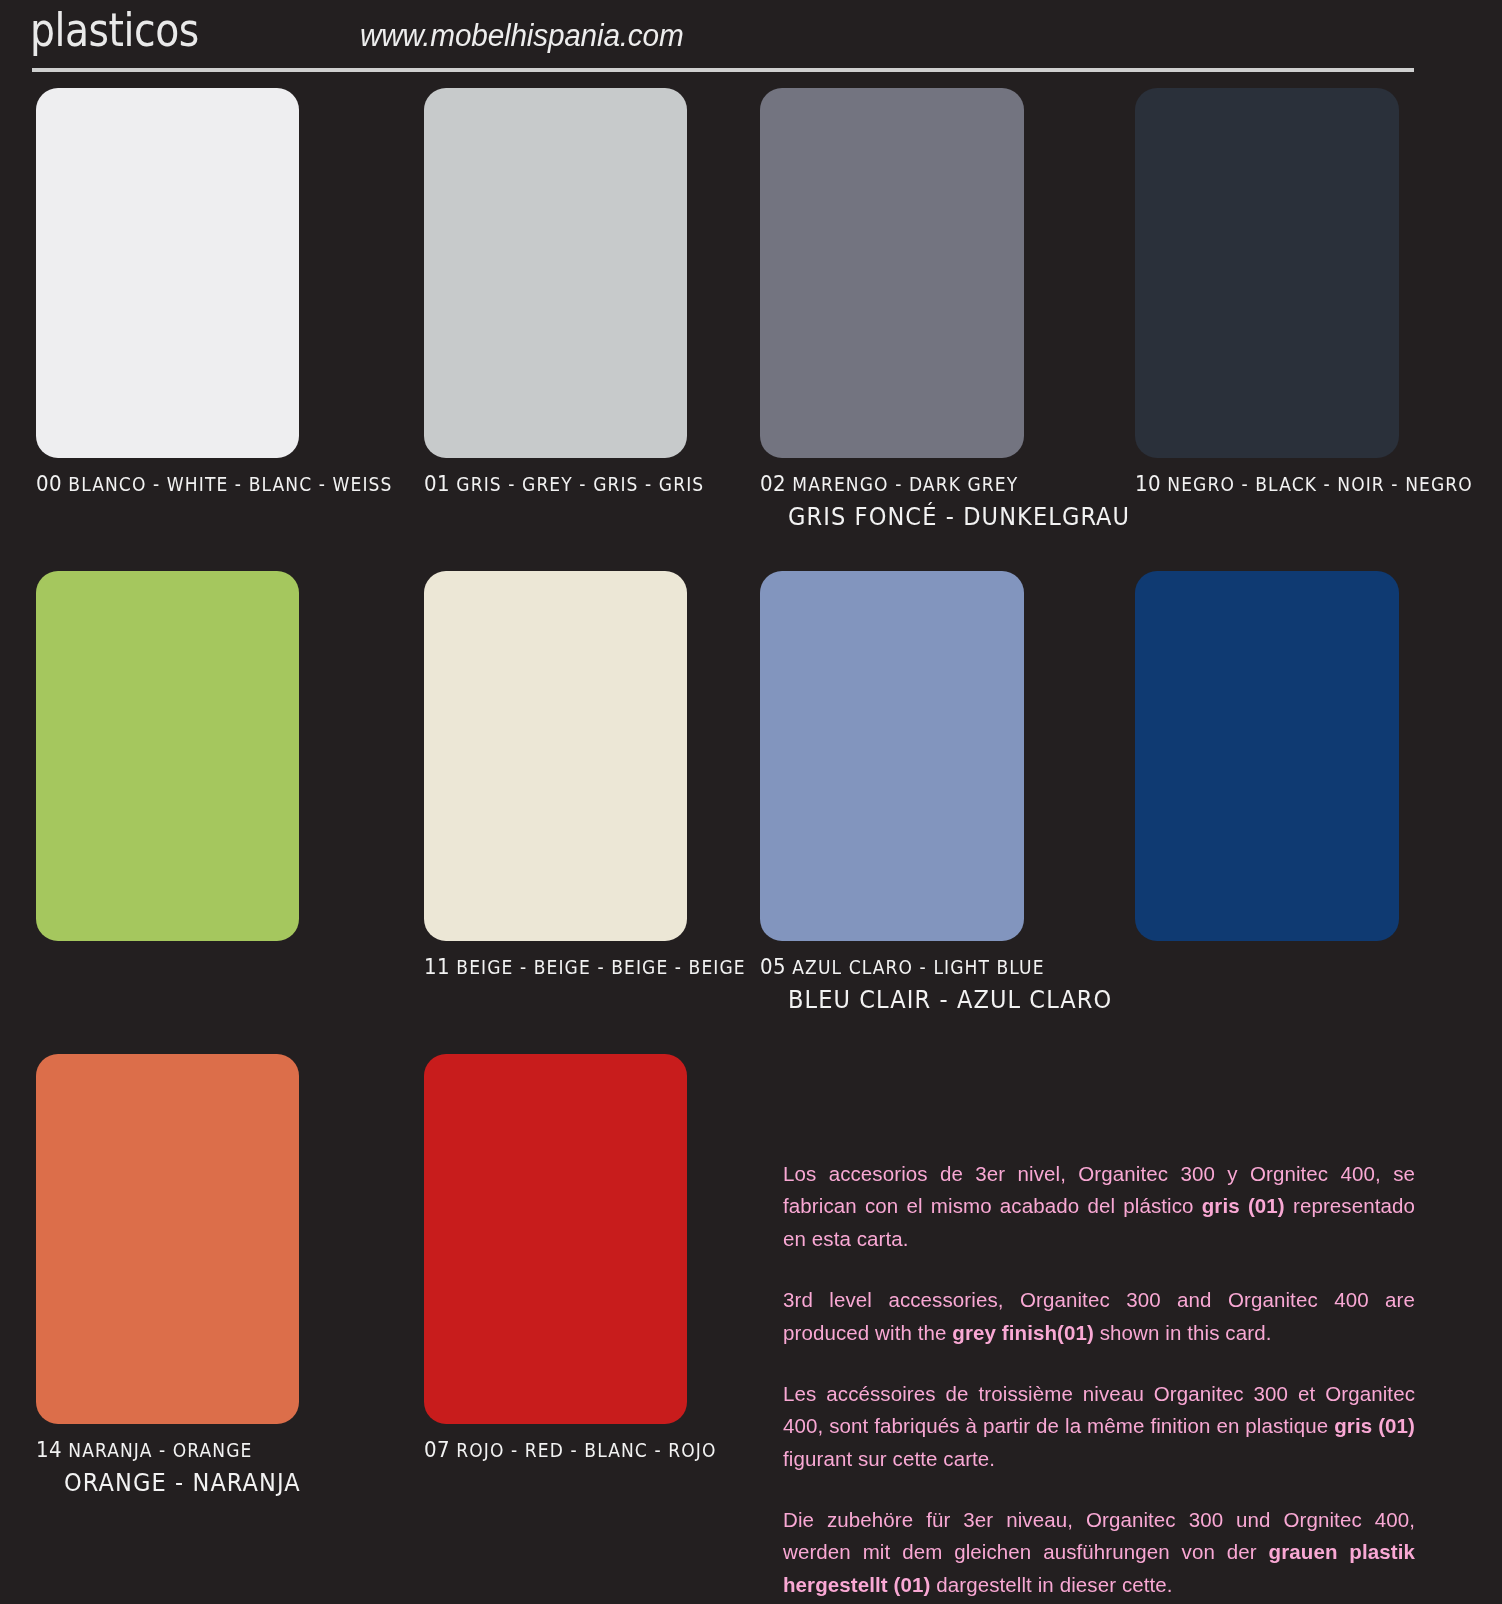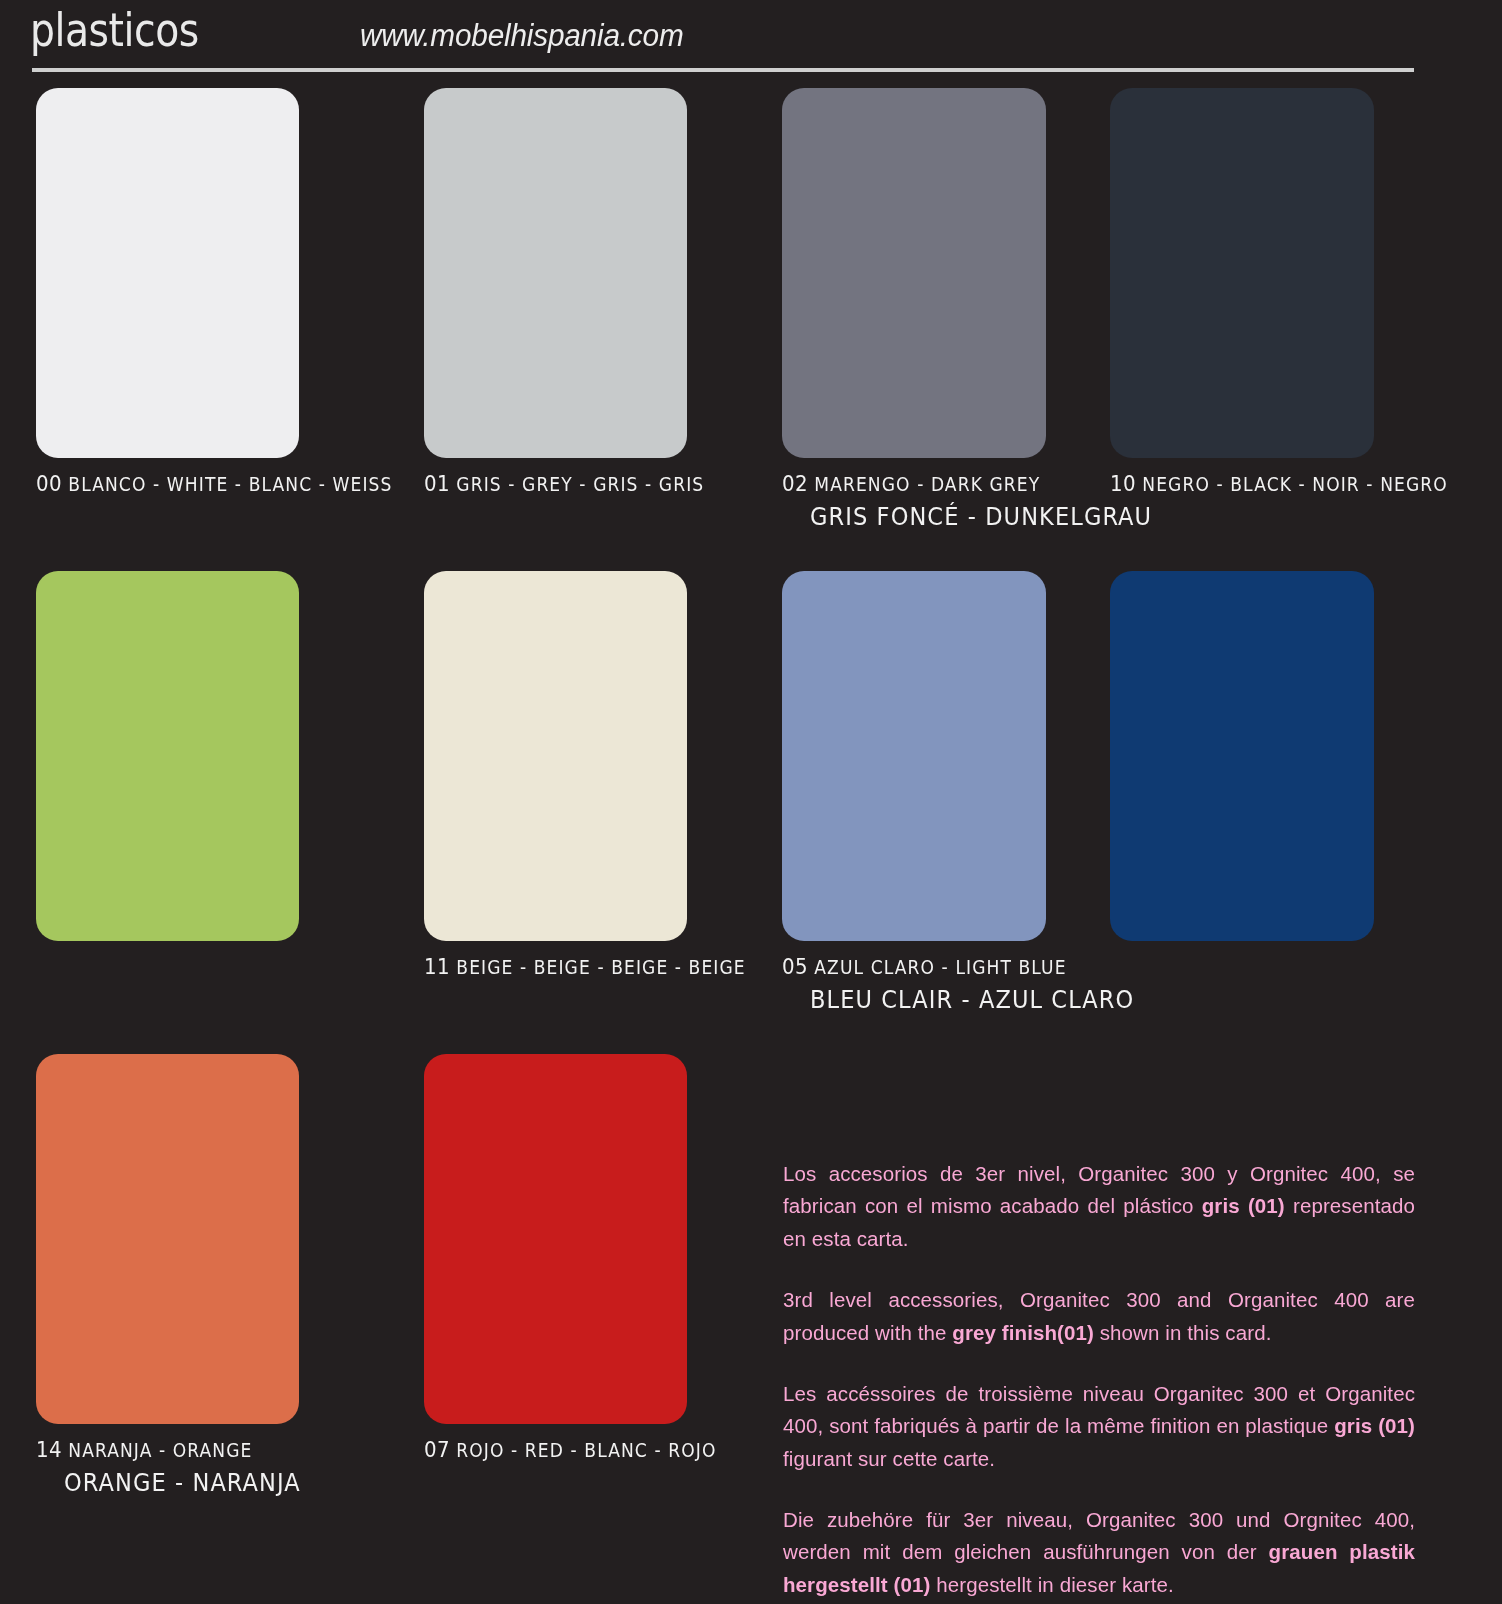--- a/index.html
+++ b/index.html
@@ -60,22 +60,22 @@
     position: relative;
     height: 483px;
   }
   .cell {
     position: absolute;
     top: 0;
     width: 310px;
   }
   .col0 { left: 36px; }
   .col1 { left: 424px; }
-  .col2 { left: 782px; }
-  .col3 { left: 1110px; text-align: right; }
+  .col2 { left: 760px; }
+  .col3 { left: 1135px; text-align: right; }
 
   .chip {
     width: 263px;
     height: 370px;
     border-radius: 22px;
   }
   .cell.col2 .chip, .cell.col3 .chip { width: 264px; }
 
   .caption {
     margin-top: 13px;
@@ -174,14 +174,14 @@
         <div class="chip" style="background: rgb(200, 28, 28);"></div>
         <div class="caption"><span class="code">07</span><span class="name"> ROJO - RED - BLANC - ROJO</span></div>
       </div>
     </div>
   </div>
 
 <div class="notes" id="notes">
     <p class="note"><span>Los accesorios de 3er nivel, Organitec 300 y Orgnitec 400, se fabrican con el mismo acabado del plástico </span><b>gris (01)</b><span> representado en esta carta.</span></p>
     <p class="note"><span>3rd level accessories, Organitec 300 and Organitec 400 are produced with the </span><b>grey finish(01)</b><span> shown in this card.</span></p>
     <p class="note"><span>Les accéssoires de troissième niveau Organitec 300 et Organitec 400, sont fabriqués à partir de la même finition en plastique </span><b>gris (01)</b><span> figurant sur cette carte.</span></p>
-    <p class="note"><span>Die zubehöre für 3er niveau, Organitec 300 und Orgnitec 400, werden mit dem gleichen ausführungen von der </span><b>grauen plastik hergestellt (01)</b><span> hergestellt in dieser  karte.</span></p>
+    <p class="note"><span>Die zubehöre für 3er niveau, Organitec 300 und Orgnitec 400, werden mit dem gleichen ausführungen von der </span><b>grauen plastik hergestellt (01)</b><span> dargestellt in dieser  cette.</span></p>
   </div>
 
 </body></html>

